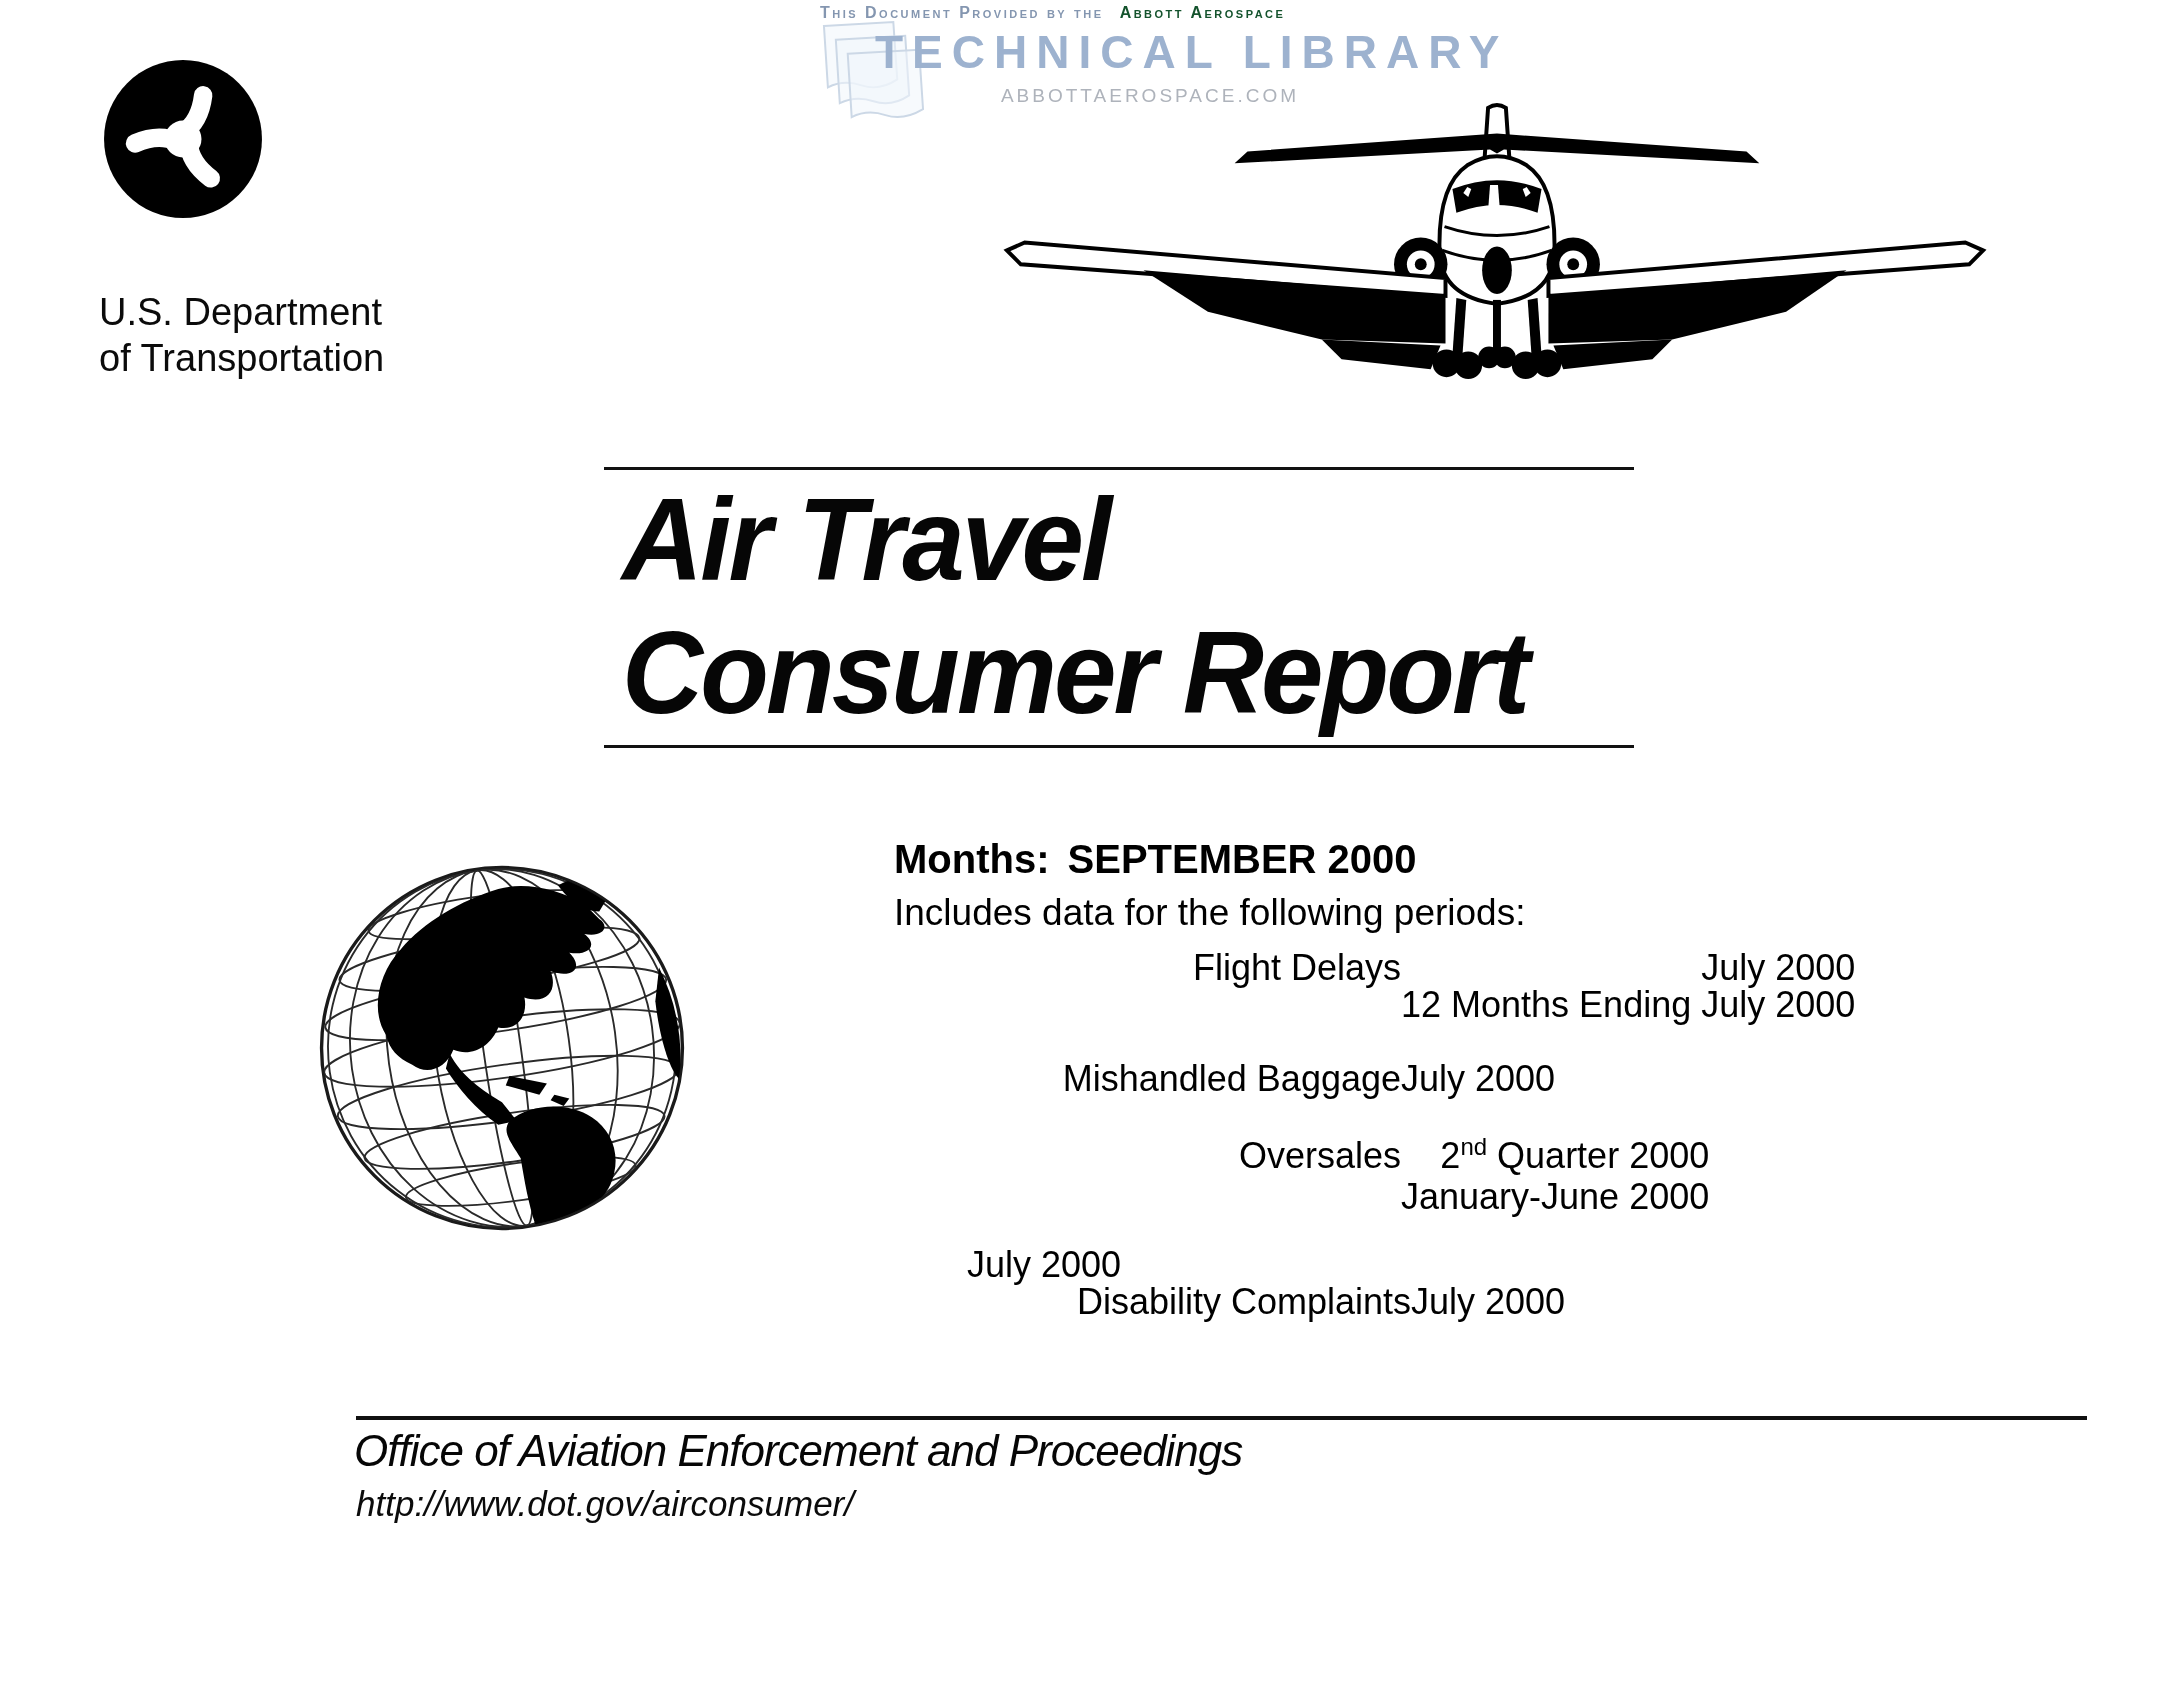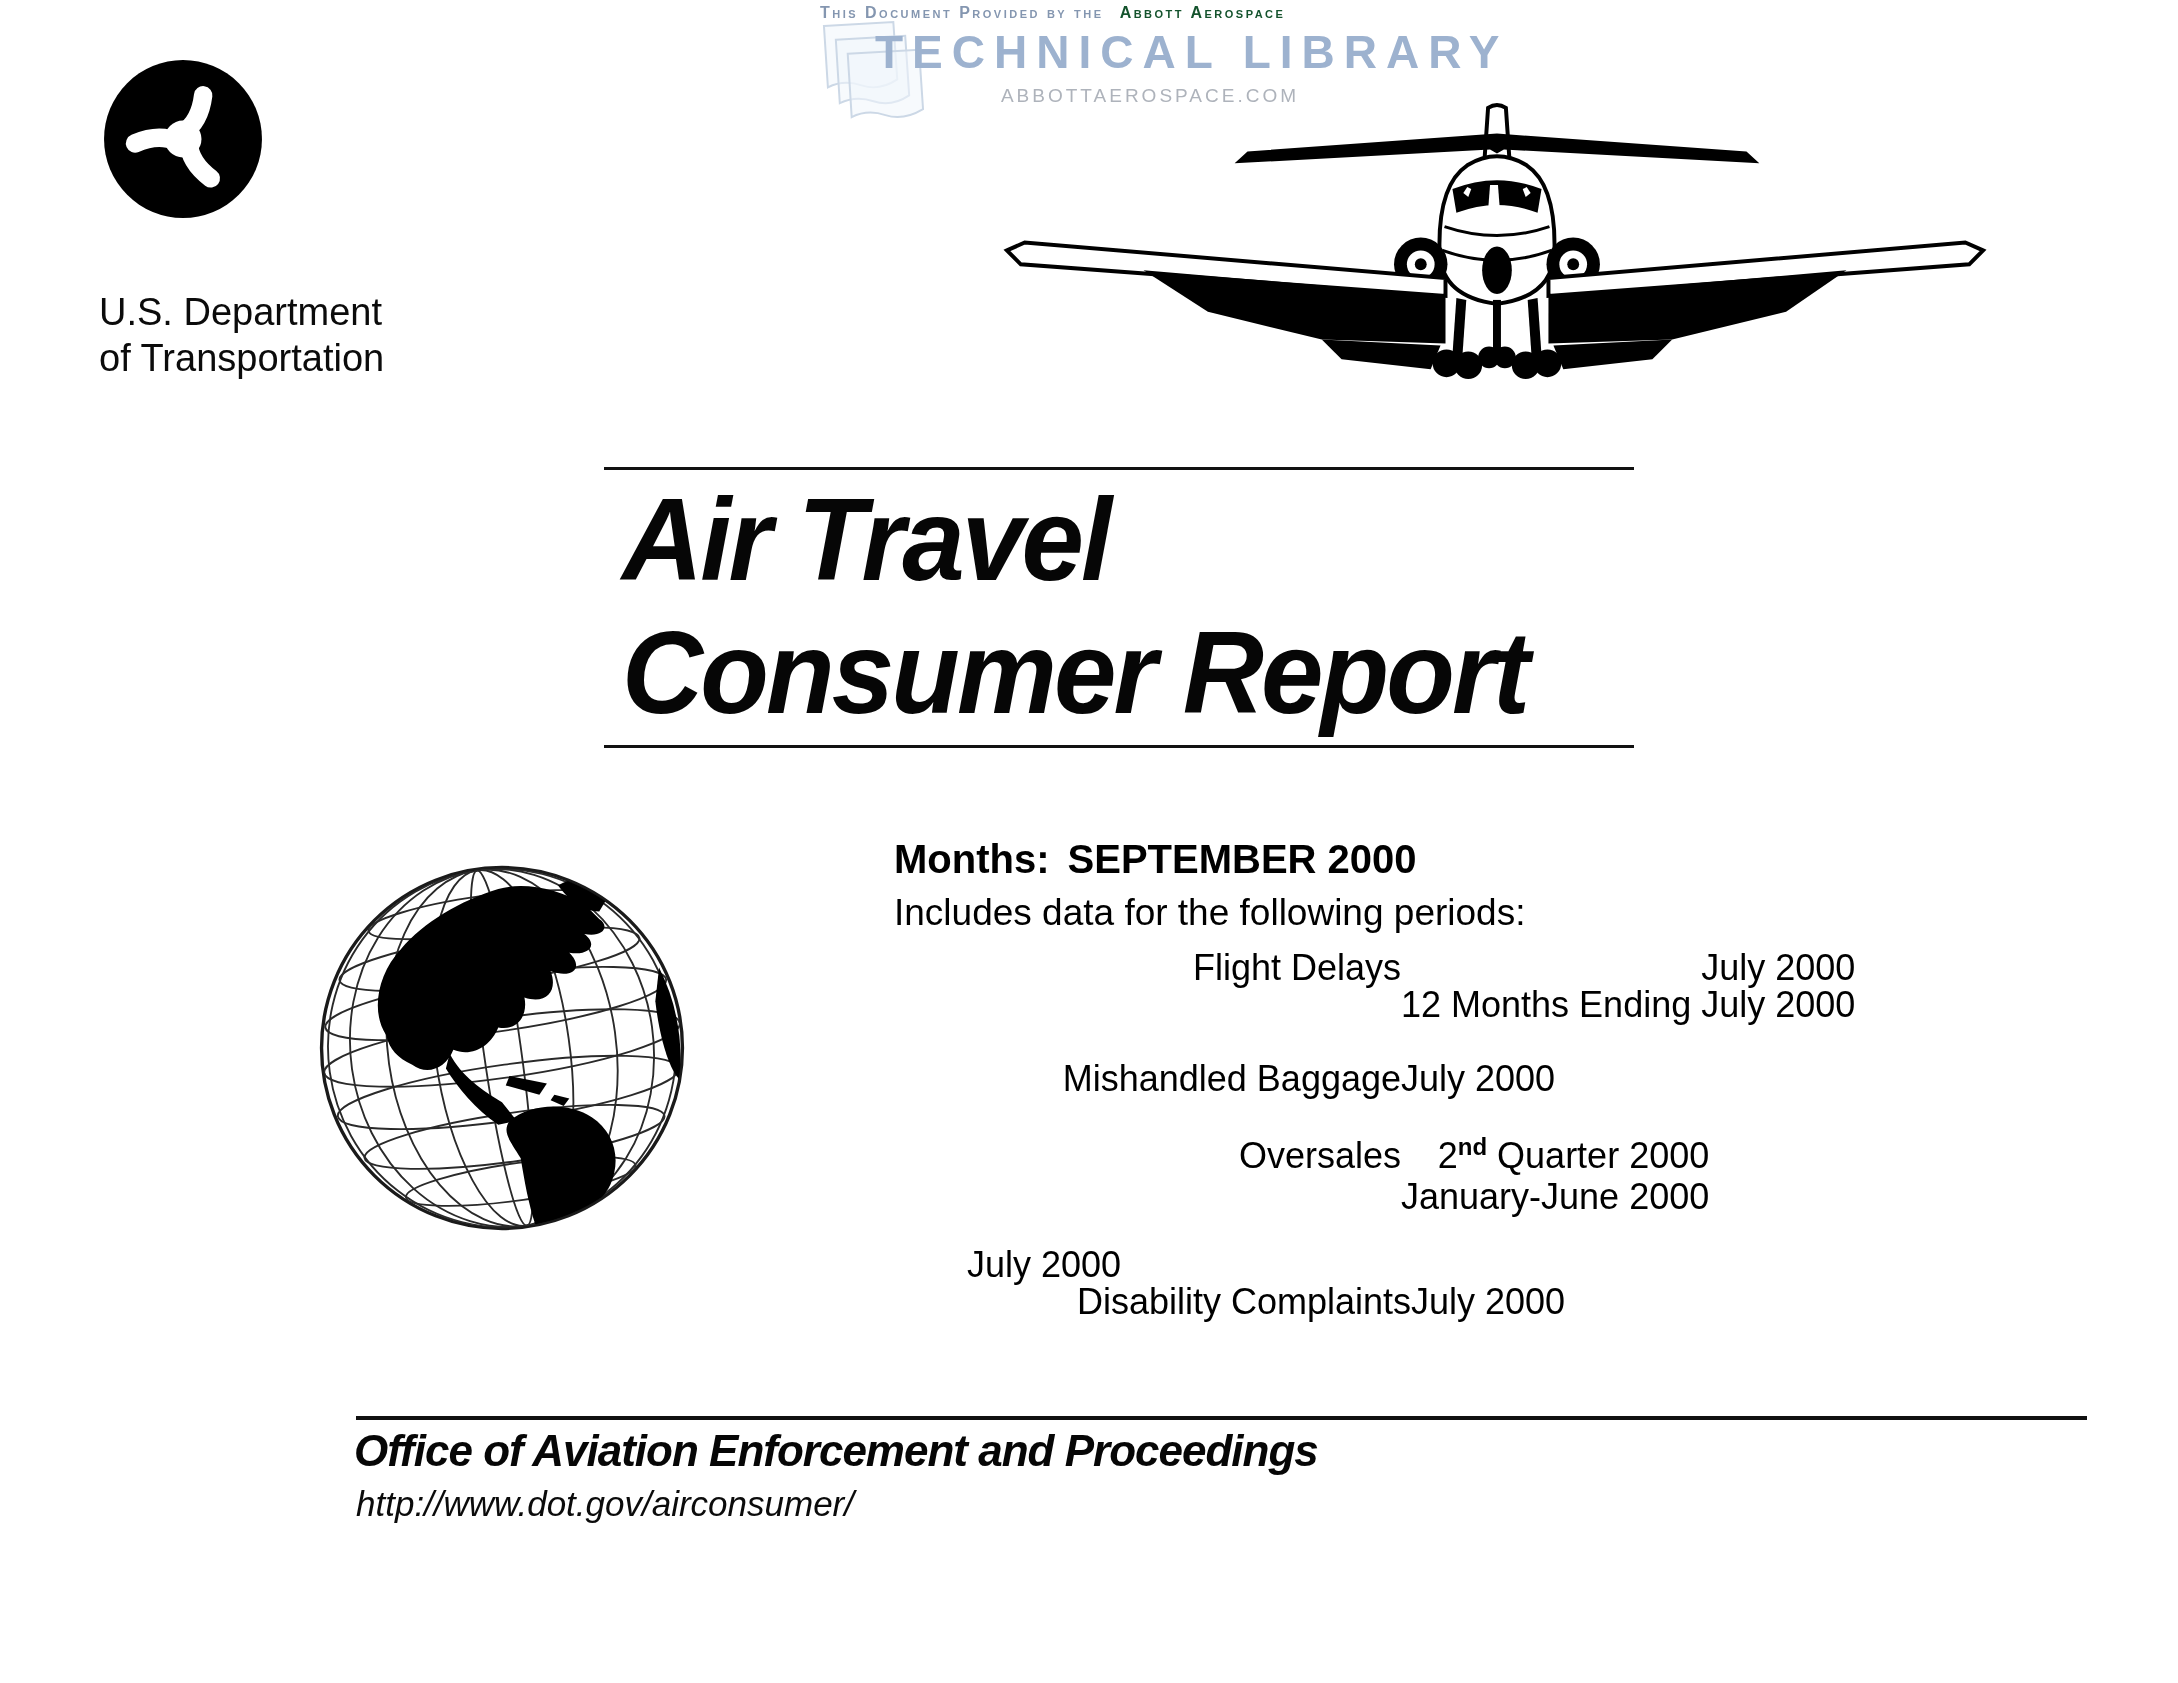--- a/index.html
+++ b/index.html
@@ -40,28 +40,28 @@
   
   .issued{position:absolute;left:894px;top:837px;}
   .issued-line{font-size:40px;font-weight:700;white-space:nowrap;}
   .issued-date{margin-left:18px;}
   .issued-sub{font-size:37px;margin-top:10px;white-space:nowrap;}
 
   
   .prow{position:absolute;left:967px;display:flex;font-size:36px;line-height:37px;white-space:nowrap;text-align:right;}
   .plabel{width:434px;flex:none;}
   .plabel.indent{padding-left:10px;}
-  .sup{font-size:24px;position:relative;top:-13px;font-weight:bold;}
+  .sup{font-size:24px;position:relative;top:-13px;}
 
   
   .globe{position:absolute;left:315px;top:859px;}
 
   
   .f-rule{position:absolute;left:356px;top:1416px;width:1731px;height:4px;background:#111;}
-  .office{position:absolute;left:354px;top:1426px;font-size:44px;font-weight:700;font-style:italic;
+  .office{position:absolute;left:354px;top:1426px;font-size:44px;font-weight:400;font-style:italic;
           letter-spacing:-1px;white-space:nowrap;color:#060606;}
   .url{position:absolute;left:356px;top:1484px;font-size:35px;font-style:italic;white-space:nowrap;color:#0b0b0b;}
 </style>
 </head>
 <body>
 
 <div class="page">
 
   <div class="wm">
     <svg class="wm-pages" width="117" height="111" viewBox="0 0 118 112">

